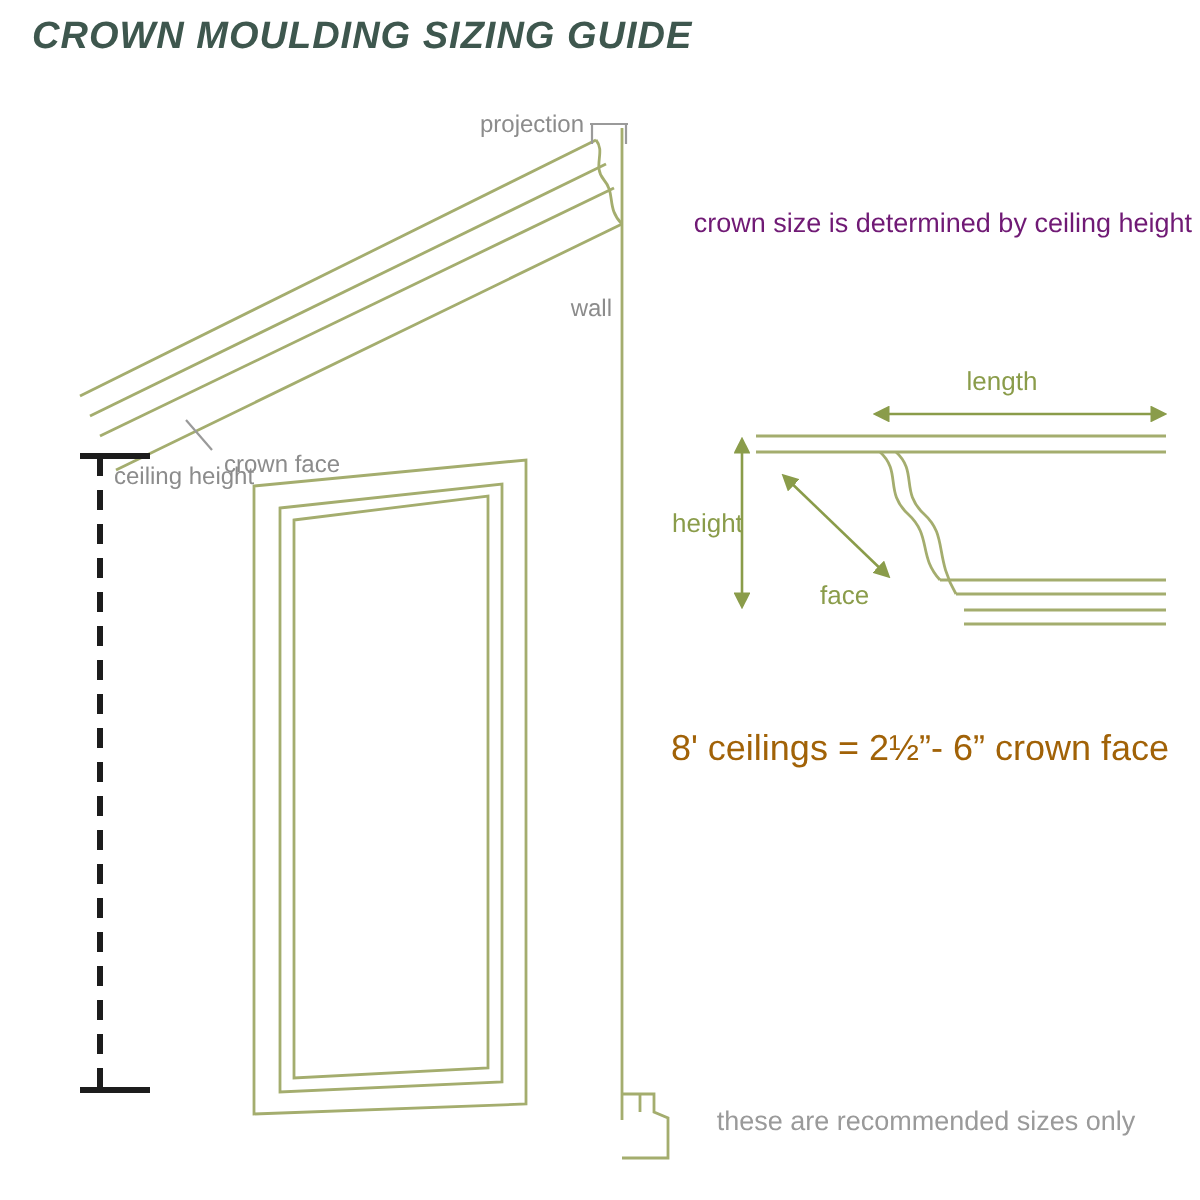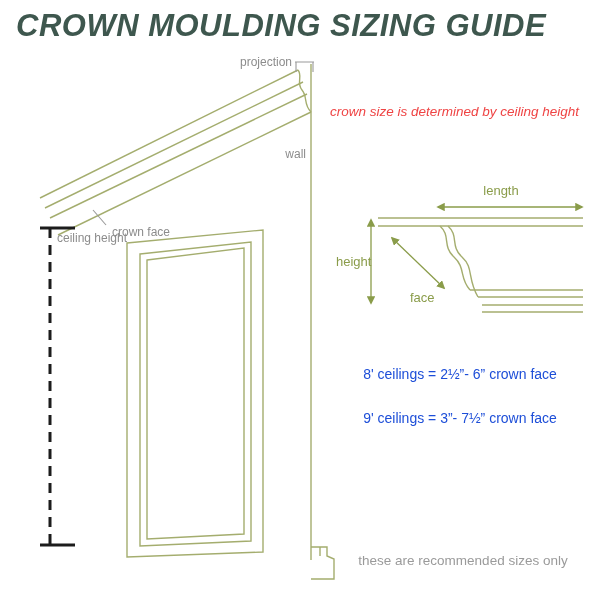--- a/index.html
+++ b/index.html
@@ -7,33 +7,33 @@
   body {
     background:#ffffff;
     font-family:"Liberation Sans", sans-serif;
     position:relative;
     overflow:hidden;
   }
   .page { position:absolute; left:0; top:0; width:600px; height:600px; background:#ffffff; }
 
   .title {
     position:absolute; left:16px; top:8px;
-    font-size:31px; font-weight:bold; font-style:italic;
+    font-size:19px; font-weight:bold; font-style:italic;
     letter-spacing:0.5px; color:#3e574e; white-space:nowrap;
   }
 
   .main-diagram { position:absolute; left:0; top:50px; width:345px; height:550px; }
   .detail-diagram { position:absolute; left:330px; top:178px; width:266px; height:160px; }
 
   .subtitle {
     position:absolute; left:330px; top:104px; width:266px;
-    text-align:left; font-size:13.5px; font-style:italic; color:#ef4444;
+    text-align:right; font-size:13.5px; color:#701a75;
   }
   .rules { position:absolute; left:322px; top:352px; width:276px; text-align:center; }
-  .rule { font-size:14px; color:#1d4ed8; line-height:44px; white-space:nowrap; }
+  .rule { font-size:18px; color:#a16207; line-height:44px; white-space:nowrap; }
   .footnote {
     position:absolute; left:330px; top:553px; width:266px;
     text-align:center; font-size:13.5px; color:#9a9a9a;
   }
 
   svg text { font-family:"Liberation Sans", sans-serif; }
   .olive line, .olive path { stroke:#a4ad6e; stroke-width:1.4; fill:none; }
   .gray-anno line, .gray-anno path { stroke:#9a9a9a; stroke-width:1.1; fill:none; }
   .gray-anno text { fill:#8c8c8c; font-size:12px; }
   .dim .dash { stroke:#1c1c1c; stroke-width:3; stroke-dasharray:10 7; fill:none; }
@@ -117,18 +117,17 @@
       <line x1="108" y1="29" x2="252" y2="29" marker-start="url(#arrG)" marker-end="url(#arrG)"></line>
       <text x="6" y="88">height</text>
       <line x1="41" y1="42" x2="41" y2="125" marker-start="url(#arrG)" marker-end="url(#arrG)"></line>
       <line x1="62" y1="60" x2="114" y2="110" marker-start="url(#arrG)" marker-end="url(#arrG)"></line>
       <text x="80" y="124">face</text>
     </g>
   </svg>
 
   <div class="rules">
     <div class="rule">8' ceilings = 2½”- 6” crown face</div>
-    <div class="rule">9' ceilings = 3”- 7½” crown face</div>
   </div>
 
   <div class="footnote">these are recommended sizes only</div>
 
 </div>
 
 </body></html>

